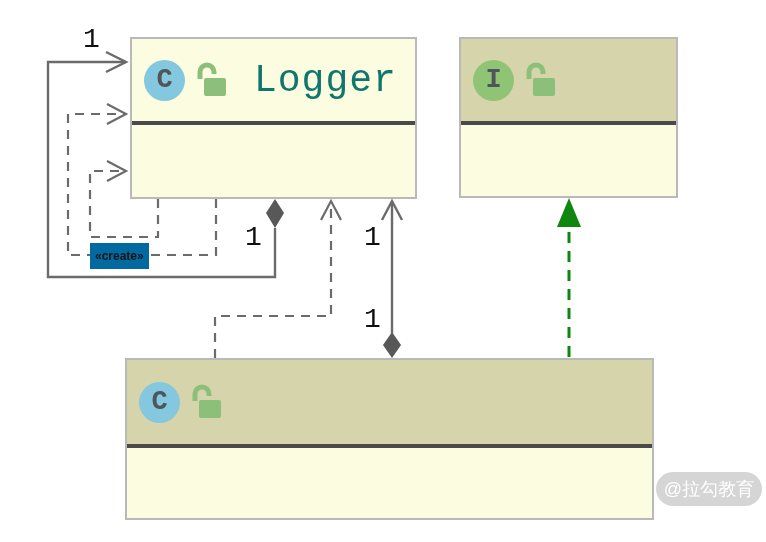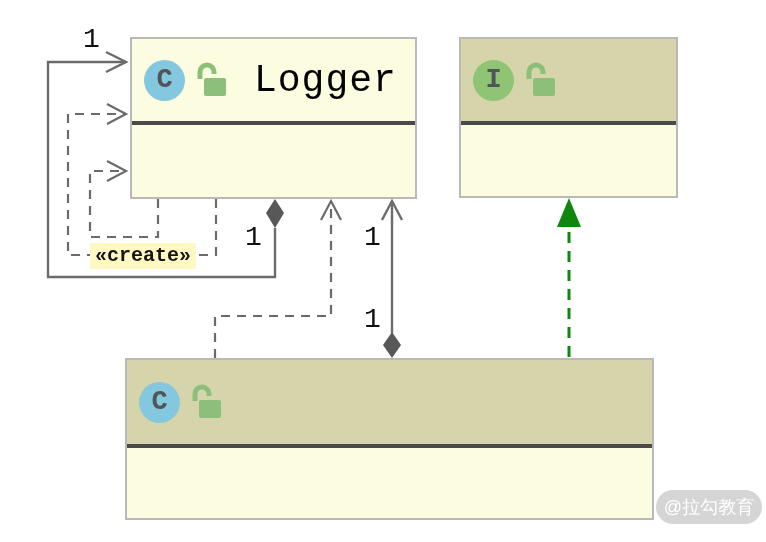--- a/index.html
+++ b/index.html
@@ -33,46 +33,46 @@
     font-family:"Liberation Mono", monospace; font-weight:bold;
     font-size:27px; color:#4f5558; flex:0 0 auto;
   }
   .badge.class     { background:#83c8de; }
   .badge.interface { background:#8fc475; }
 
   .lock { margin-left:9px; flex:0 0 auto; }
 
   .node-name {
     font-family:"Liberation Mono", monospace; font-size:38px;
-    letter-spacing:1px; color:#000000; margin-left:26px; white-space:nowrap;
+    letter-spacing:1px; color:#0f766e; margin-left:26px; white-space:nowrap;
   }
 
   
   .mult {
     position:absolute; font-family:"Liberation Mono", monospace;
     font-size:28px; line-height:1; color:#101010;
   }
   #mult-top-left      { left:83px;  top:26px;  }
   #mult-self-diamond  { left:245px; top:224px; }
   #mult-assoc-target  { left:364px; top:224px; }
   #mult-assoc-source  { left:364px; top:306px; }
 
   #create-label {
     position:absolute; left:90px; top:243px;
-    background:#fef9c3; padding:0 5px;
-    font-family:Liberation Mono, monospace; font-size:20px;
+    background:#0369a1; padding:0 5px;
+    font-family:Liberation Sans, sans-serif; font-size:12px;
     font-weight:600; color:#151515; line-height:26px;
   }
 
   
   #edges { position:absolute; left:0; top:0; pointer-events:none; }
 
   
   #watermark {
-    position:absolute; left:656px; top:490px; width:106px; height:34px;
+    position:absolute; left:656px; top:472px; width:106px; height:34px;
     background:rgba(187,187,187,0.62); border-radius:17px;
     display:flex; align-items:center; justify-content:center;
     color:#ffffff; font-size:18px; font-family:"Liberation Sans", sans-serif;
   }
 </style>
 </head>
 <body>
 
 <div id="canvas">
 

